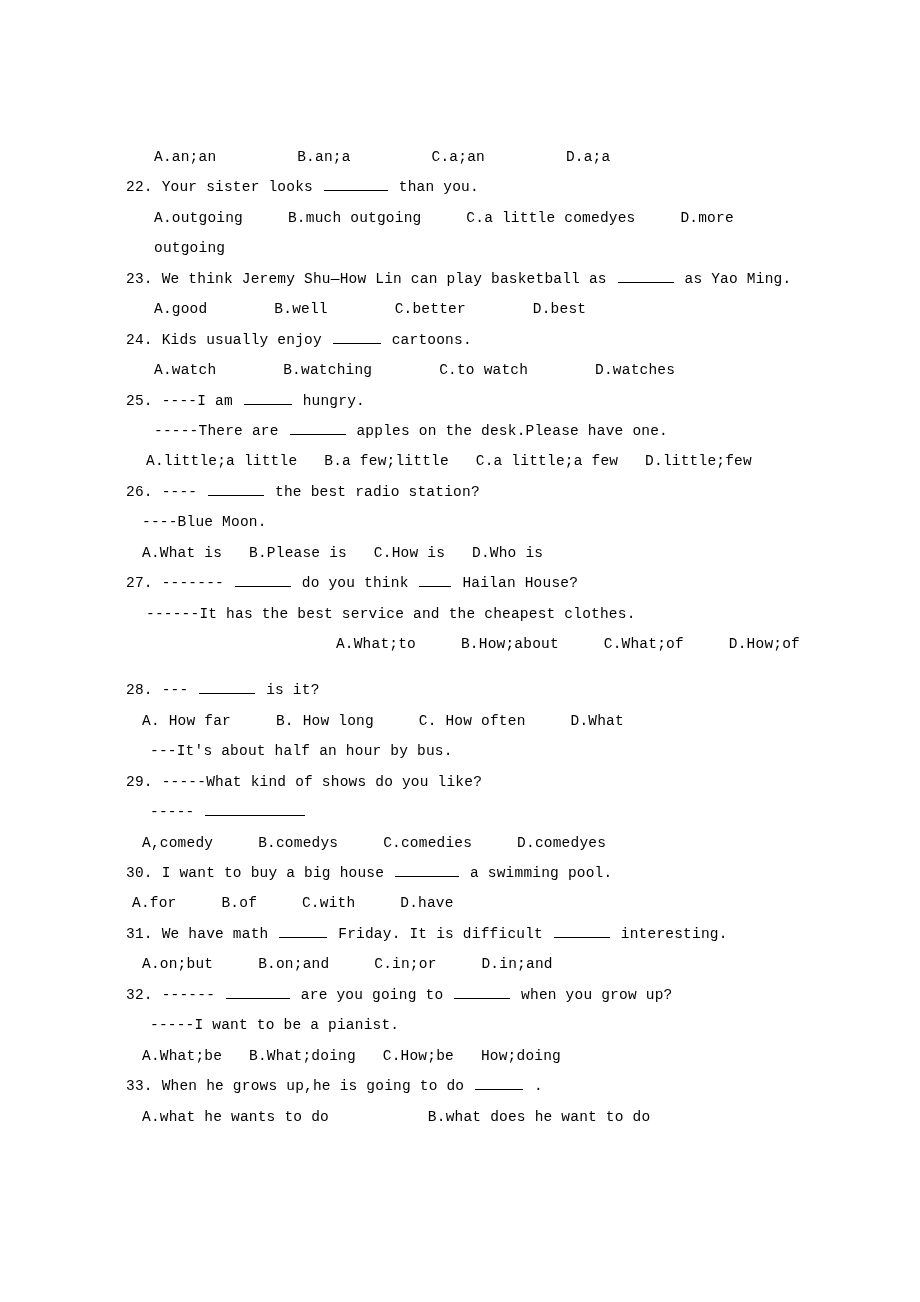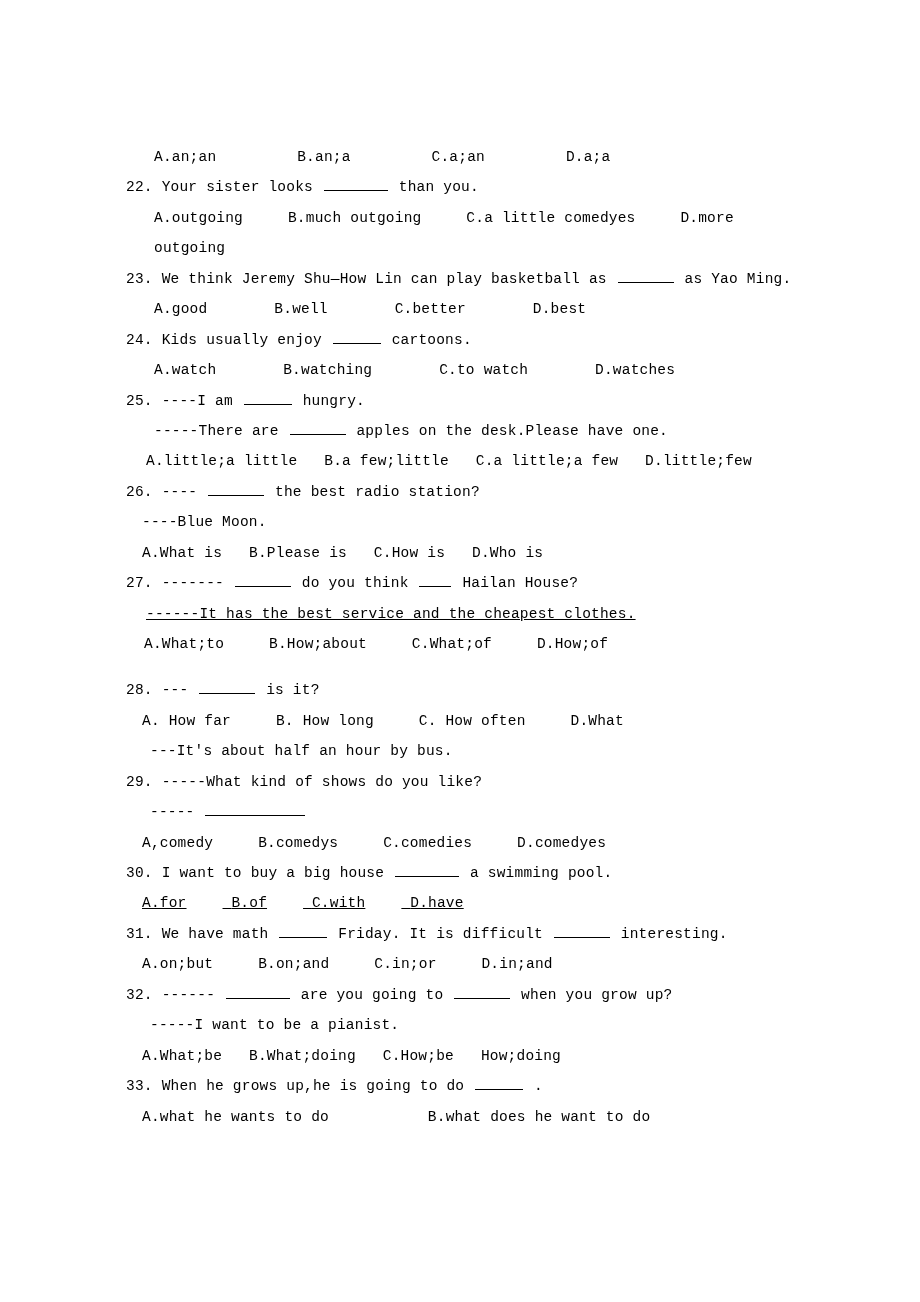--- a/index.html
+++ b/index.html
@@ -157,24 +157,24 @@
   </div>
 
   <div class="q">
     <span>27.</span>
     <span>-------</span>
     <span class="blank-mid"></span>
     <span>do you think</span>
     <span class="blank-tiny"></span>
     <span>Hailan House?</span>
   </div>
-  <div class="opts" style="margin-left:20px;text-decoration:underline;">
+  <div class="opts" style="margin-left:20px;">
     <span>------It has the best service and the cheapest clothes.</span>
   </div>
-  <div class="opts" style="margin-left:18px;">
+  <div class="opts" style="margin-left:32px;text-align:right;">
     <span>A.What;to</span><span class="gap-m"></span>
     <span>B.How;about</span><span class="gap-m"></span>
     <span>C.What;of</span><span class="gap-m"></span>
     <span>D.How;of</span>
   </div>
 
   <div class="br"></div>
 
   <div class="q">
     <span>28.</span>
@@ -206,21 +206,21 @@
     <span>C.comedies</span><span class="gap-m"></span>
     <span>D.comedyes</span>
   </div>
 
   <div class="q">
     <span>30.</span>
     <span>I want to buy a big house</span>
     <span class="blank-long"></span>
     <span>a swimming pool.</span>
   </div>
-  <div class="opts" style="margin-left:16px;text-decoration:underline;">
+  <div class="opts" style="margin-left:6px;">
     <span>A.for</span><span class="gap-m"></span>
     <span>B.of</span><span class="gap-m"></span>
     <span>C.with</span><span class="gap-m"></span>
     <span>D.have</span>
   </div>
 
   <div class="q">
     <span>31.</span>
     <span>We have math </span>
     <span class="blank-short"></span>

